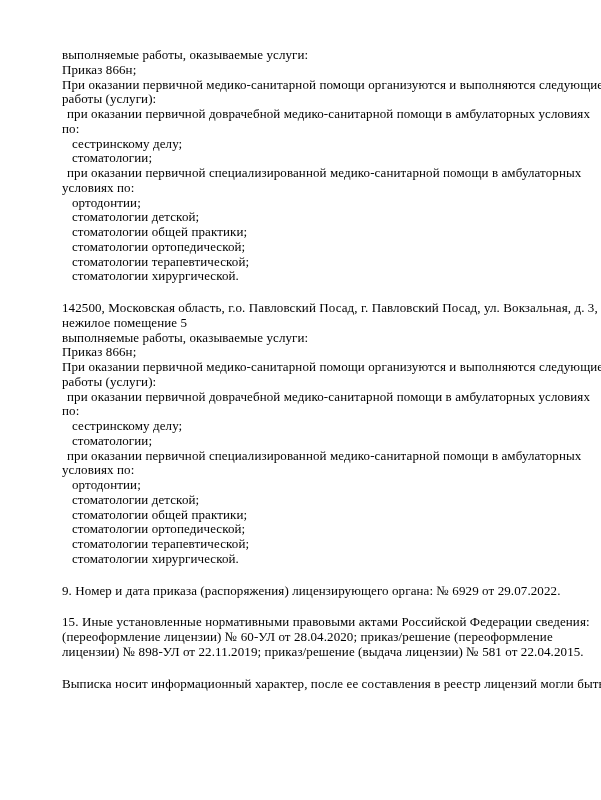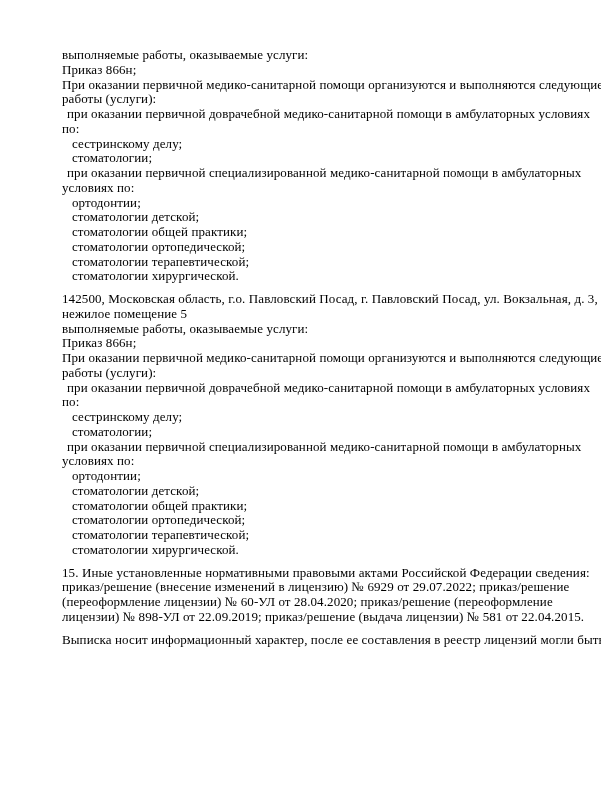--- a/index.html
+++ b/index.html
@@ -15,21 +15,21 @@
   .content {
     position: absolute;
     left: 62px;
     top: 48px;
     width: 516px;
     font-size: 13px;
     line-height: 14.75px;
     color: #000000;
     letter-spacing: 0.1px;
   }
-  .block + .block { margin-top: 8px; }
+  .block + .block { margin-top: 17px; }
   .line { white-space: pre; }
   .line.ind1 { padding-left: 5px; text-align: right; }
   .line.ind2 { padding-left: 10px; }
 </style>
 </head>
 <body>
 
 <div class="page" style="background: rgb(255, 255, 255);">
   <div class="content" style="color: rgb(0, 0, 0);">
       <div class="block">
@@ -64,22 +64,24 @@
         <div class="line ind1">при оказании первичной специализированной медико-санитарной помощи в амбулаторных</div>
         <div class="line">условиях по:</div>
         <div class="line ind2">ортодонтии;</div>
         <div class="line ind2">стоматологии детской;</div>
         <div class="line ind2">стоматологии общей практики;</div>
         <div class="line ind2">стоматологии ортопедической;</div>
         <div class="line ind2">стоматологии терапевтической;</div>
         <div class="line ind2">стоматологии хирургической.</div>
       </div>
       <div class="block">
+        <div class="line">9. Номер и дата приказа (распоряжения) лицензирующего органа: № 6929 от 29.07.2022.</div>
+      </div>
+      <div class="block">
         <div class="line">15. Иные установленные нормативными правовыми актами Российской Федерации сведения:</div>
-        <div class="line">приказ/решение (внесение изменений в лицензию) № 6929 от 29.07.2022; приказ/решение</div>
         <div class="line">(переоформление лицензии) № 60-УЛ от 28.04.2020; приказ/решение (переоформление</div>
-        <div class="line">лицензии) № 898-УЛ от 22.09.2019; приказ/решение (выдача лицензии) № 581 от 22.04.2015.</div>
+        <div class="line">лицензии) № 898-УЛ от 22.11.2019; приказ/решение (выдача лицензии) № 581 от 22.04.2015.</div>
       </div>
       <div class="block">
         <div class="line">Выписка носит информационный характер, после ее составления в реестр лицензий могли быть</div>
       </div>
     </div>
 </div>
 
 </body></html>

